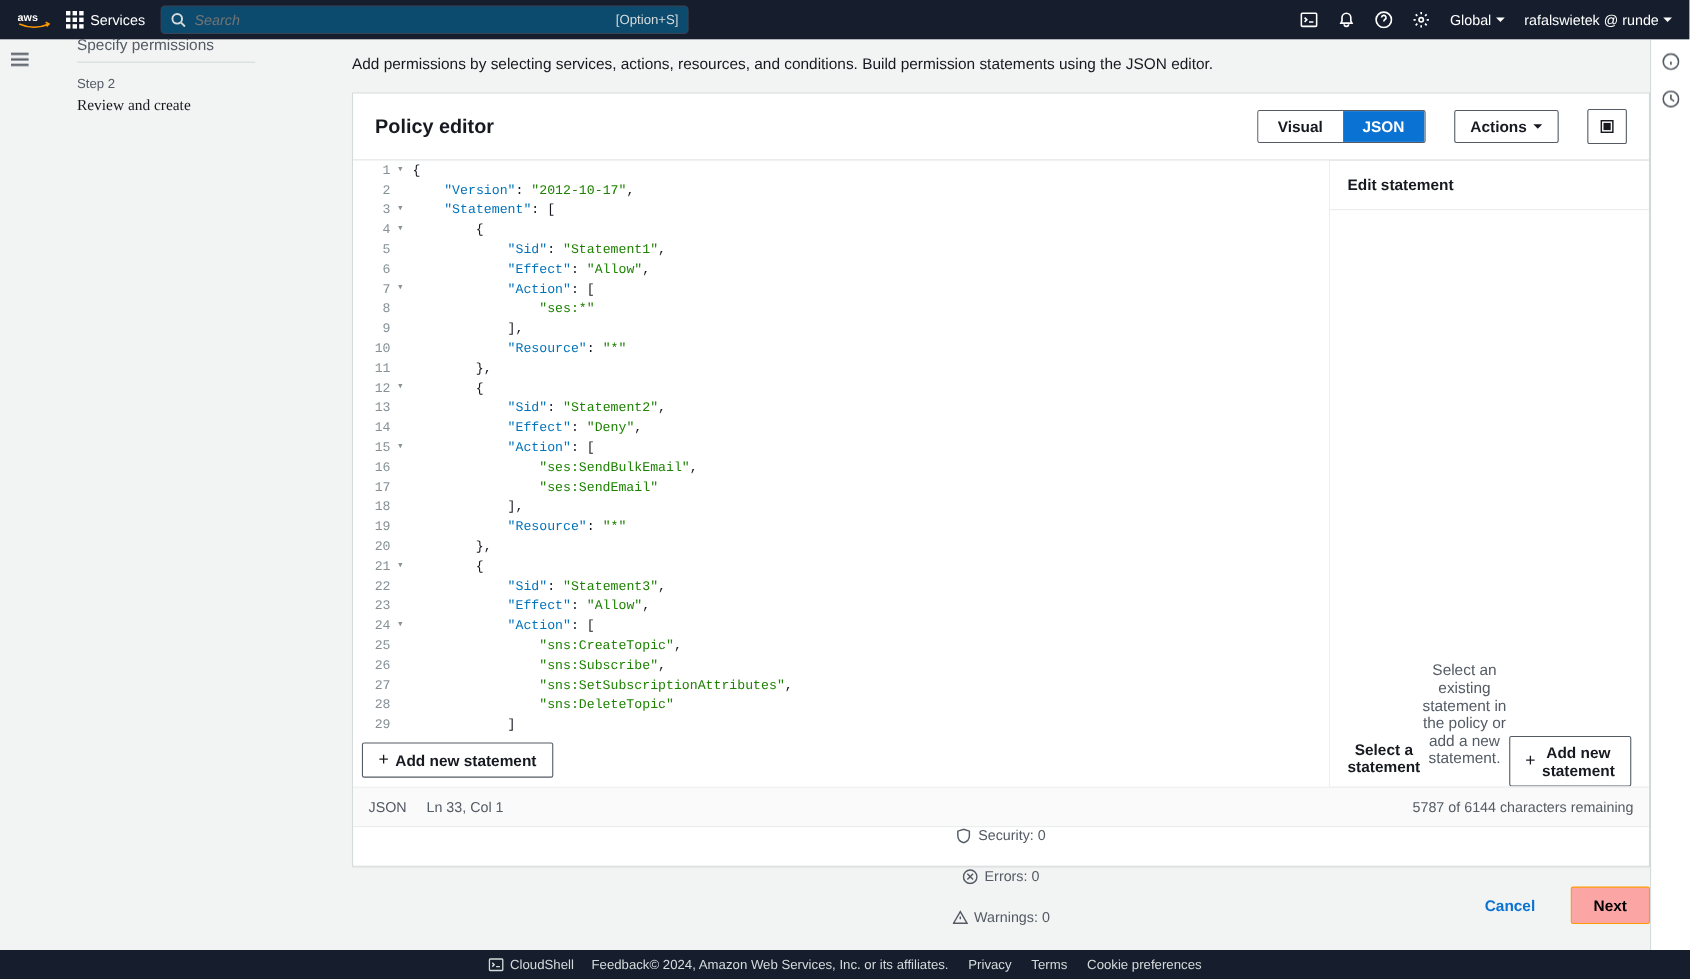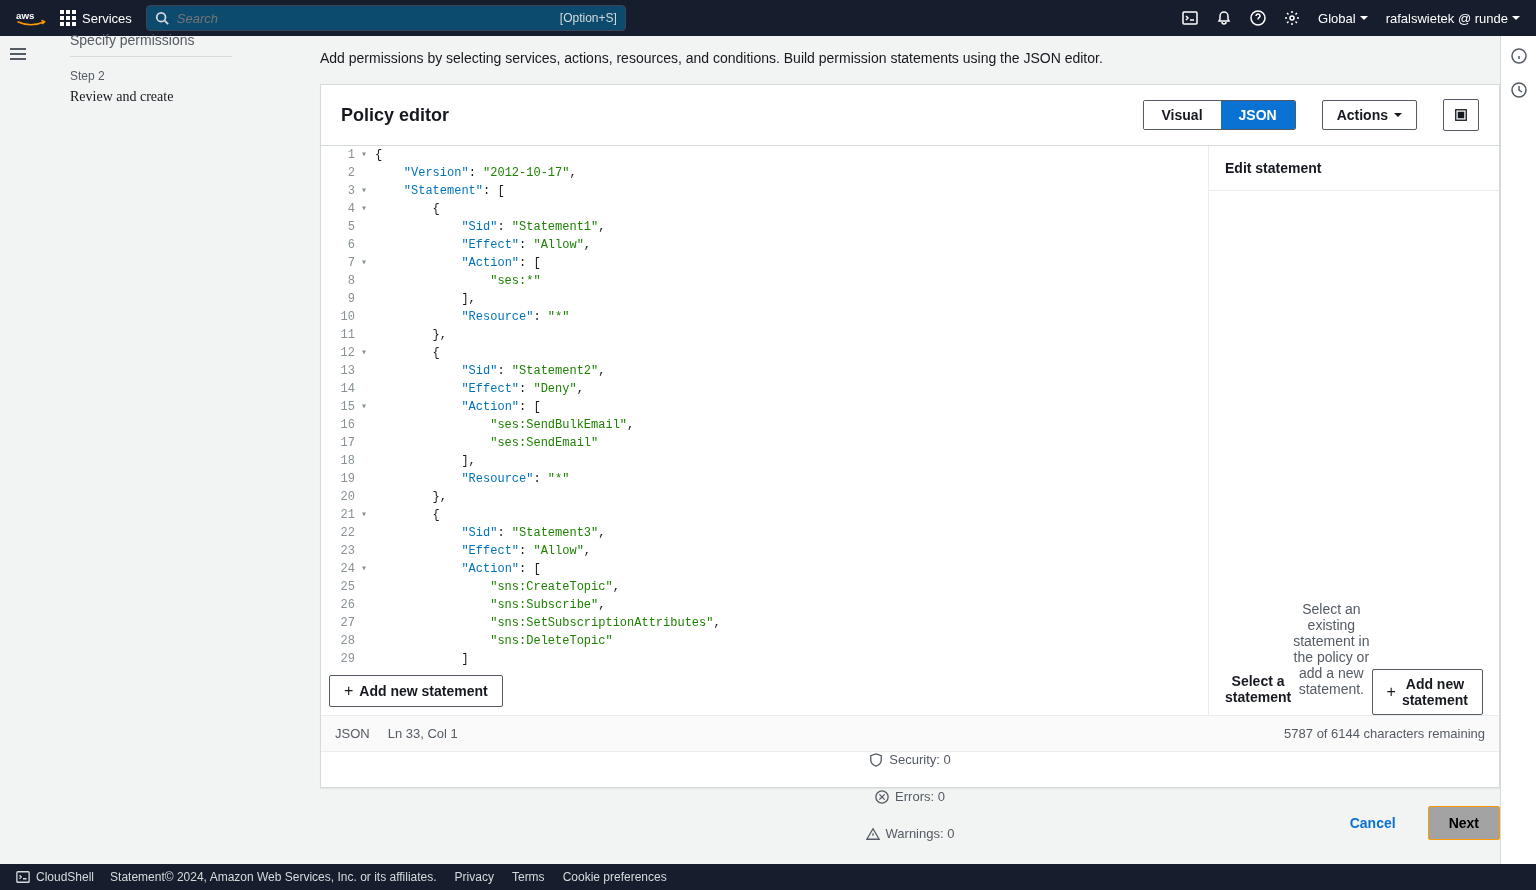--- a/index.html
+++ b/index.html
@@ -73,24 +73,24 @@
 .add-stmt-btn { background:#fff; border:1px solid #545b64; padding:6px 14px; font-weight:700; display:flex; align-items:center; gap:6px; cursor:pointer; border-radius:2px; }
 
 .status-bar { border-top:1px solid #eaeded; background:#fafafa; height:36px; display:flex; align-items:center; justify-content:space-between; padding:0 14px; font-size:13px; color:#545b64; }
 .status-left { display:flex; gap:18px; }
 .diag-bar { border-top:1px solid #eaeded; height:36px; display:flex; align-items:center; gap:22px; padding:0 14px; font-size:13px; color:#545b64;flex-direction:column; }
 .diag-item { display:flex; align-items:center; gap:6px; }
 
 .footer-actions { display:flex; justify-content:flex-end; gap:12px; padding:18px 0 24px 0; }
 .btn { padding:8px 20px; font-weight:700; font-size:14px; border-radius:2px; cursor:pointer; }
 .btn-cancel { background:transparent; border:none; color:#0972d3; }
-.btn-next { background:#a3a3a3; border:1px solid #ff9900; color:#000;text-align:center; }
-
-
-.global-footer { position:fixed; bottom:0; left:0; right:0; height:26px; background:#161e2d; color:#d5dbdb; display:flex; align-items:center; justify-content:flex-start; padding:0 16px; font-size:12px; }
+.btn-next { background:#fca5a5; border:1px solid #ff9900; color:#000;text-align:center; }
+
+
+.global-footer { position:fixed; bottom:0; left:0; right:0; height:26px; background:#161e2d; color:#d5dbdb; display:flex; align-items:center; justify-content:center; padding:0 16px; font-size:12px; }
 .gf-left { display:flex; align-items:center; gap:16px; }
 .gf-right { display:flex; align-items:center; gap:18px; }
 .gf-link { color:#d5dbdb; cursor:pointer; }
 .cs-trigger { display:flex; align-items:center; gap:6px; cursor:pointer; }
 
 .plus-ico::before { content:"+"; font-size:16px; font-weight:400; }
 .ico-svg { width:14px; height:14px; }
 </style>
 </head>
 <body>
@@ -421,21 +421,21 @@
 
 <div class="global-footer">
   <div class="gf-left">
     <span class="cs-trigger">
       <svg class="ico-svg" viewBox="0 0 16 16" stroke="#d5dbdb" fill="none" stroke-width="1.5">
           <rect x="1" y="2" width="14" height="12" rx="1"></rect>
           <path d="M4 6l2 2-2 2M8 10h4"></path>
         </svg>
       <span>CloudShell</span>
     </span>
-    <span class="gf-link">Statement</span>
+    <span class="gf-link">Feedback</span>
   </div>
   <div class="gf-right">
     <span>© 2024, Amazon Web Services, Inc. or its affiliates.</span>
     <span class="gf-link">Privacy</span>
     <span class="gf-link">Terms</span>
     <span class="gf-link">Cookie preferences</span>
   </div>
 </div>
 
 </body></html>

